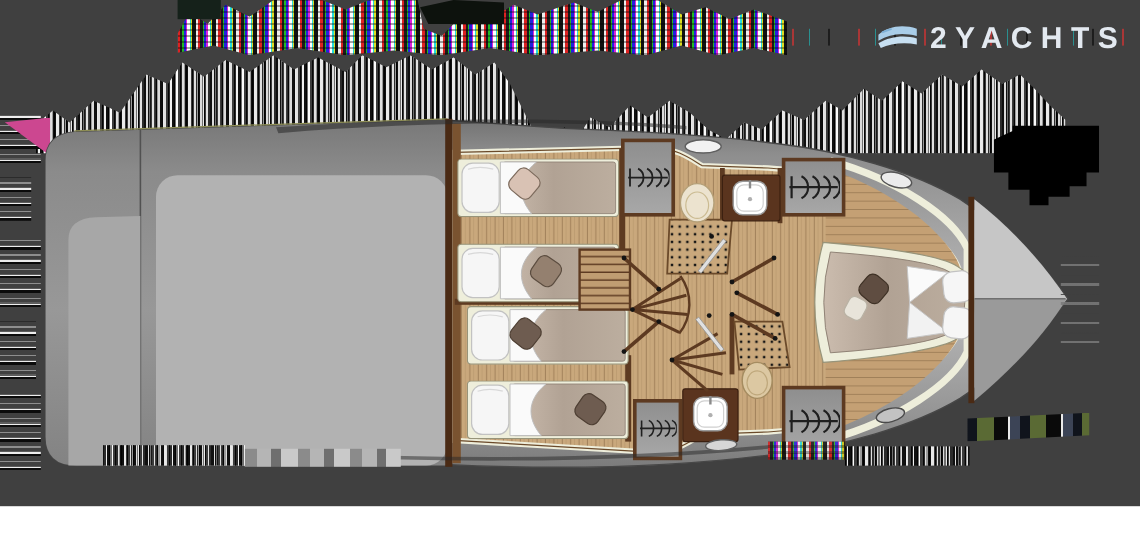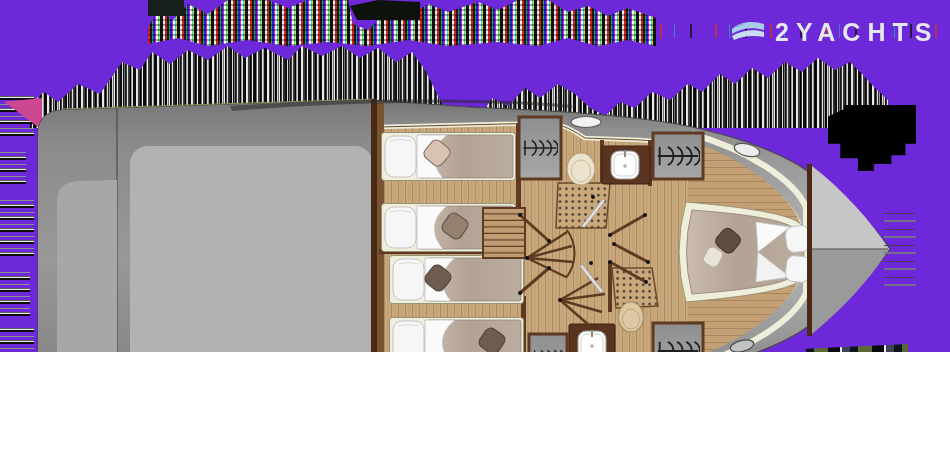--- a/index.html
+++ b/index.html
@@ -1,16 +1,16 @@
 <!DOCTYPE html>
 <html style="--hull-gray: #9a9a9a; --deck-light: #b4b4b4; --wood: #c9a87c; --wood-line: #a3835c; --trim: #5d3a21; --cream: #eeeedb; --blanket: #b3a496; --pillow: #f6f6f6; --cushion: #6e5c50; --counter: #5a341e; --glitch-pink: #cc4790; --wm-text: #e3e9f0; --wm-logo: #a9cde8;"><head>
 <meta charset="utf-8">
 <style>
   html,body{margin:0;padding:0;background:#fff;}
-  #stage{position:relative;width:950px;height:352px;background:#6d28d9;overflow:hidden;
+  #stage{position:relative;width:950px;height:422px;background:#404040;overflow:hidden;
          font-family:"Liberation Sans",sans-serif;}
   #stage *{box-sizing:border-box;}
   .noise{position:absolute;z-index:1;}
   .noise.over{z-index:3;}
   .nv{background-image:
     repeating-linear-gradient(90deg, rgba(0,0,0,.9) 0 1px, transparent 1px 2px, rgba(255,255,255,.85) 2px 3px, transparent 3px 5px),
     repeating-linear-gradient(90deg, #2b2b2b 0 2px, #9a9a9a 2px 3px, #101010 3px 6px, #6f6f6f 6px 7px, #e8e8e8 7px 8px, #3c3c3c 8px 11px);}
   .nc{background-image:
     repeating-linear-gradient(0deg, rgba(0,0,0,.35) 0 2px, transparent 2px 5px),
     repeating-linear-gradient(90deg, #d22 0 2px, #1b1b1b 2px 4px, #2b2 4px 5px, #22d 5px 7px, #d2d 7px 8px, #fff 8px 10px, #2dd 10px 11px, #dd2 11px 12px, #111 12px 15px, #eee 15px 17px);}

